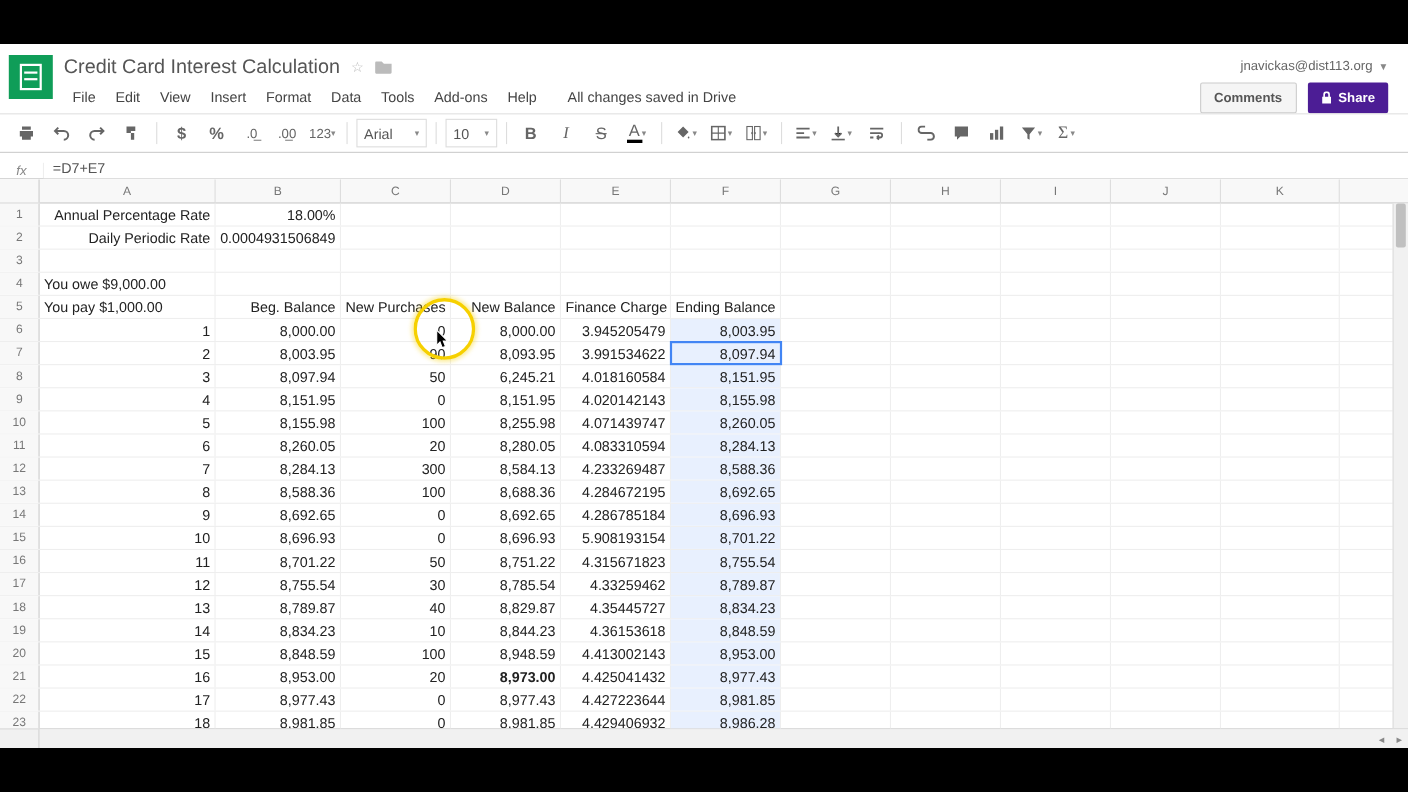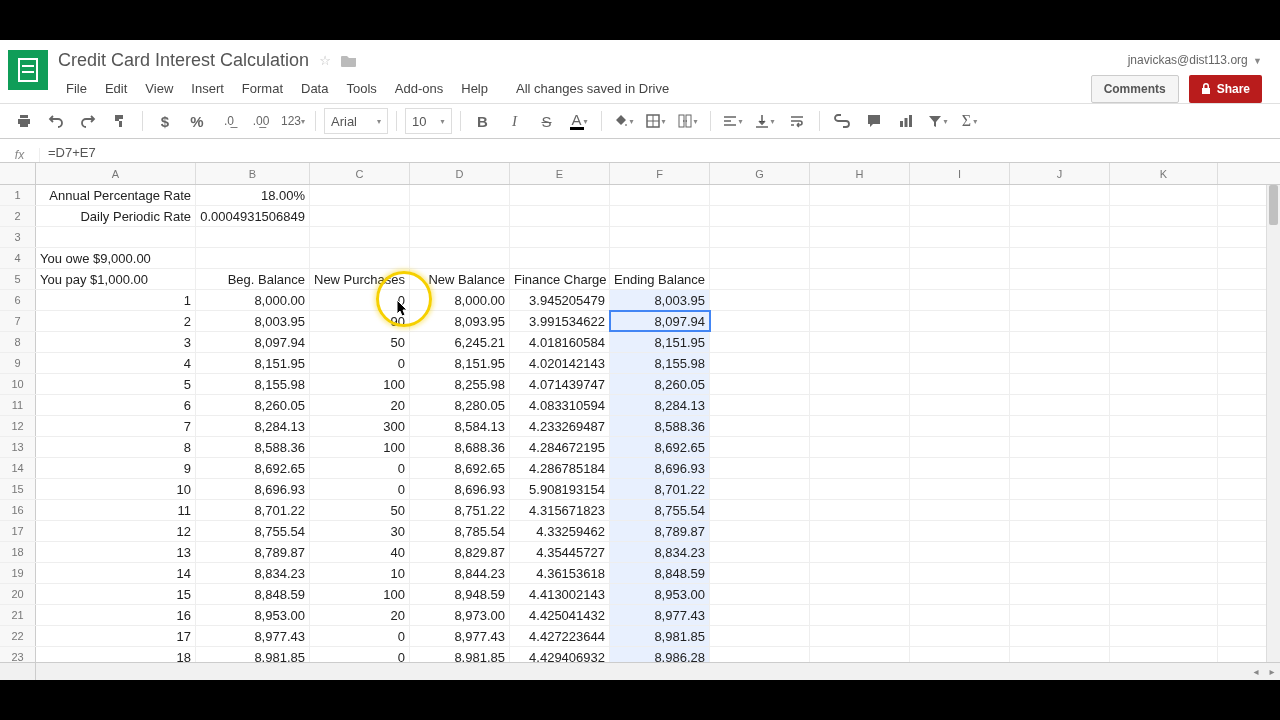--- a/index.html
+++ b/index.html
@@ -16,21 +16,21 @@
   .title-row { display: flex; align-items: center; gap: 10px; padding-top: 4px; }
   .doc-title { font-size: 18px; color: #555; }
   .star-icon, .folder-icon { color: #bbb; cursor: pointer; }
   .menubar { display: flex; gap: 2px; margin-top: 6px; align-items: center; }
   .menubar span { padding: 4px 8px; color: #444; cursor: pointer; font-size: 13px; }
   .saved { color: #888; margin-left: 10px; }
   .header-right { display: flex; align-items: center; gap: 12px; padding-right: 10px; padding-top: 6px; }
   .user-email { font-size: 12px; color: #666; }
   .user-email .caret { font-size: 9px; margin-left:2px; }
   .comments-btn { border: 1px solid #ccc; background: #f5f5f5; padding: 6px 12px; border-radius: 2px; color: #555; font-weight: bold; font-size: 12px; cursor: pointer; }
-  .share-btn { background: #b91c1c; color: #fff; padding: 6px 12px; border-radius: 2px; font-weight: bold; font-size: 12px; display: flex; align-items: center; gap: 6px; cursor: pointer; }
+  .share-btn { background: #4c1d95; color: #fff; padding: 6px 12px; border-radius: 2px; font-weight: bold; font-size: 12px; display: flex; align-items: center; gap: 6px; cursor: pointer; }
   .toolbar { border-top: 1px solid #e0e0e0; border-bottom: 1px solid #ccc; padding: 4px 10px; display: flex; align-items: center; gap: 4px; height: 36px; }
   .tb-btn { width: 28px; height: 28px; display: flex; align-items: center; justify-content: center; color: #666; cursor: pointer; font-size: 15px; border-radius:2px; }
   .tb-sep { width: 1px; height: 20px; background: #ddd; margin: 0 4px; }
   .font-sel { border: 1px solid #ddd; padding: 3px 6px; display: flex; align-items: center; gap: 20px; color: #555; cursor: pointer; height:26px; font-size:13px; }
   .caret { font-size: 8px; color: #888; }
   .size-sel { border: 1px solid #ddd; padding: 3px 6px; display: flex; align-items: center; gap: 14px; color: #555; cursor: pointer; height:26px; font-size:13px; }
   .text-color { border-bottom: 3px solid #000; padding: 0 2px; line-height:14px; }
   .formula-bar { display: flex; align-items: flex-end; border-bottom: 1px solid #ccc; height: 24px; font-size: 13px; }
   .fx { width: 40px; text-align: center; color: #888; font-style: italic; border-right: 1px solid #eee; font-size:12px; }
   .formula-input { flex: 1; border: none; outline: none; padding: 2px 8px; font-size: 13px; color:#555;margin-top:28px; }
@@ -525,21 +525,21 @@
           <div class="cell" style="width: 100px;"></div>
           <div class="cell" style="width: 100px;"></div>
           <div class="cell" style="width: 100px;"></div>
           <div class="cell" style="width: 108px;"></div>
         </div>
         <div class="g-row">
           <div class="row-h">21</div>
           <div class="cell right" style="width: 160px;">16</div>
           <div class="cell right" style="width: 114px;">8,953.00</div>
           <div class="cell right" style="width: 100px;">20</div>
-          <div class="cell right" style="width: 100px;">8,973.00</div>
+          <div class="cell right" style="width: 100px; font-weight: bold;">8,973.00</div>
           <div class="cell right" style="width: 100px;">4.425041432</div>
           <div class="cell right sel-range" style="width: 100px;">8,977.43</div>
           <div class="cell" style="width: 100px;"></div>
           <div class="cell" style="width: 100px;"></div>
           <div class="cell" style="width: 100px;"></div>
           <div class="cell" style="width: 100px;"></div>
           <div class="cell" style="width: 108px;"></div>
         </div>
         <div class="g-row">
           <div class="row-h">22</div>

